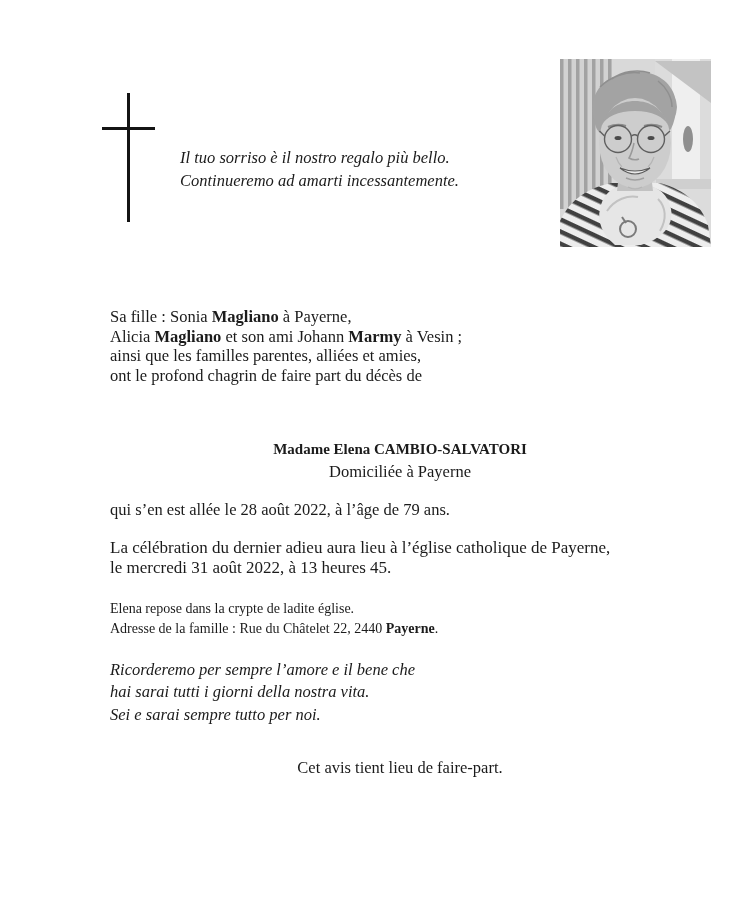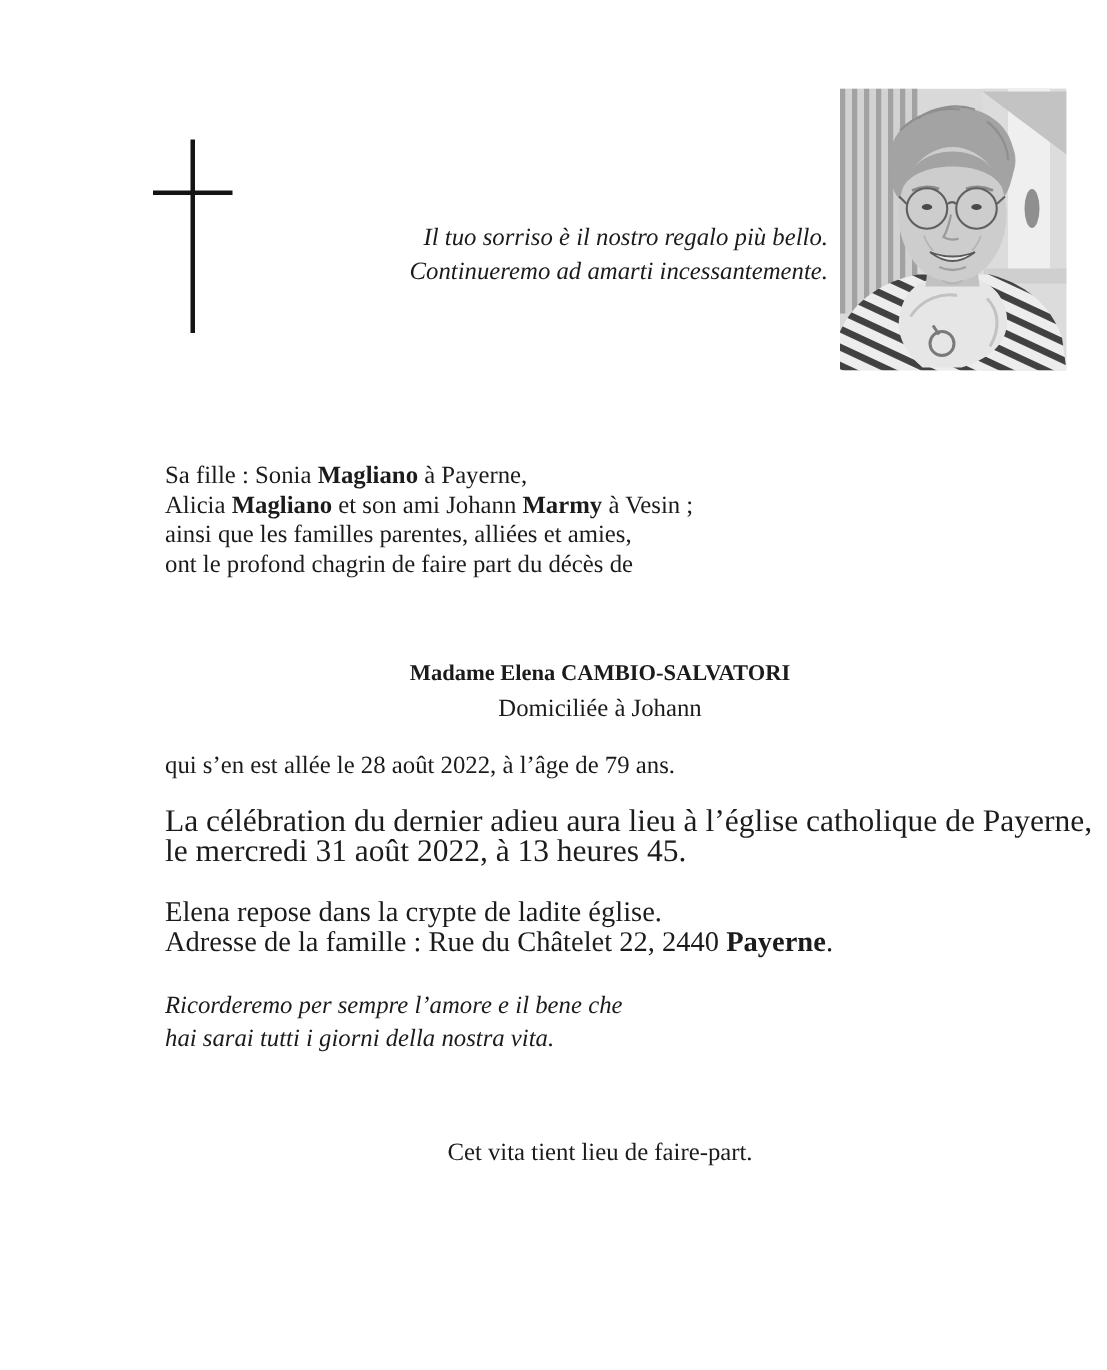--- a/index.html
+++ b/index.html
@@ -20,40 +20,40 @@
   .b { font-weight: bold; }
 
   
   .cross { left: 102px; top: 93px; width: 53px; height: 129px; }
   .cross .v { position: absolute; left: 25px; top: 0; width: 3px; height: 129px; background: #141414; }
   .cross .h { position: absolute; left: 0; top: 34px; width: 53px; height: 3px; background: #141414; }
 
   
   .opening-quote {
     left: 180px; top: 147px; width: 372px;
-    text-align: right; font-style: italic;
+    text-align: left; font-style: italic;
     font-size: 16.5px; line-height: 22.5px;
   }
 
   
   .photo { left: 560px; top: 59px; width: 151px; height: 188px; }
   .photo svg { display: block; width: 151px; height: 188px; }
 
   
   .family { left: 110px; top: 307px; font-size: 16.5px; line-height: 19.7px; }
 
   
   .title-block { left: 110px; top: 436px; width: 580px; text-align: center; }
   .deceased-name { font-size: 15px; font-weight: bold; line-height: 26px; }
   .deceased-residence { font-size: 16.5px; line-height: 20px; }
 
   
   .passing  { left: 110px; top: 500px; font-size: 16.5px; line-height: 19.7px; }
-  .ceremony { left: 110px; top: 538px; font-size: 21px; line-height: 19.7px; }
-  .repose   { left: 110px; top: 599px; font-size: 19px; line-height: 19.7px; }
+  .ceremony { left: 110px; top: 538px; font-size: 17px; line-height: 19.7px; }
+  .repose   { left: 110px; top: 599px; font-size: 14px; line-height: 19.7px; }
 
   
   .closing-quote {
     left: 110px; top: 659px; width: 580px;
     text-align: left; font-style: italic;
     font-size: 16.5px; line-height: 22.3px; font-family: Liberation Serif, serif;
   }
 
   
   .footer-notice {
@@ -139,35 +139,36 @@
 
   <div class="abs family">
     <div><span>Sa fille : Sonia </span><span class="b">Magliano</span><span> à Payerne,</span></div>
     <div><span>Alicia </span><span class="b">Magliano</span><span> et son ami Johann </span><span class="b">Marmy</span><span> à Vesin ;</span></div>
     <div>ainsi que les familles parentes, alliées et amies,</div>
     <div>ont le profond chagrin de faire part du décès de</div>
   </div>
 
   <div class="abs title-block">
     <div class="deceased-name">Madame Elena CAMBIO-SALVATORI</div>
-    <div class="deceased-residence">Domiciliée à Johann</div>
+    <div class="deceased-residence">Domiciliée à Payerne</div>
   </div>
 
   <div class="abs passing">qui s’en est allée le 28 août 2022, à l’âge de 79 ans.</div>
 
   <div class="abs ceremony">
     <div>La célébration du dernier adieu aura lieu à l’église catholique de Payerne,</div>
     <div>le mercredi 31 août 2022, à 13 heures 45.</div>
   </div>
 
   <div class="abs repose">
     <div>Elena repose dans la crypte de ladite église.</div>
     <div><span>Adresse de la famille : Rue du Châtelet 22, 2440 </span><span class="b">Payerne</span><span>.</span></div>
   </div>
 
   <div class="abs closing-quote">
     <div>Ricorderemo per sempre l’amore e il bene che</div>
     <div>hai sarai tutti i giorni della nostra vita.</div>
+    <div>Sei e sarai sempre tutto per noi.</div>
   </div>
 
-  <div class="abs footer-notice">Cet vita tient lieu de faire-part.</div>
+  <div class="abs footer-notice">Cet avis tient lieu de faire-part.</div>
 
 </div>
 
 </body></html>

